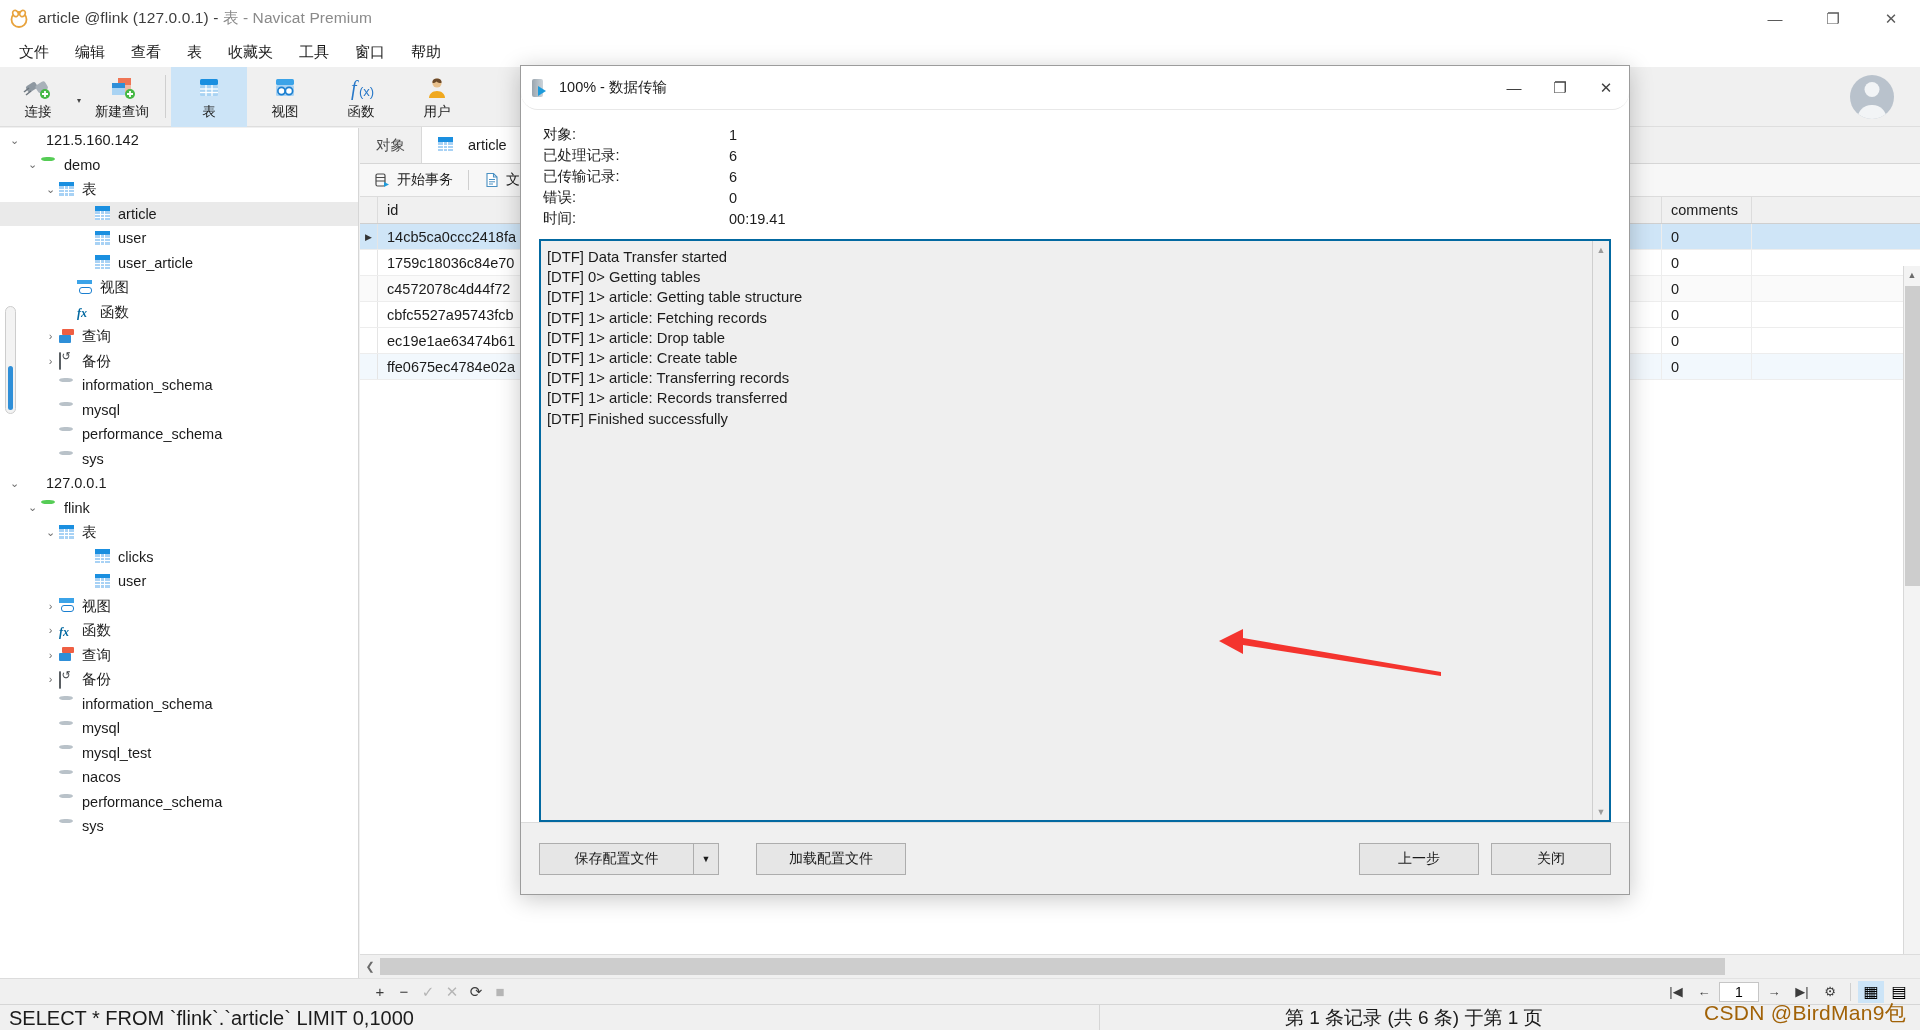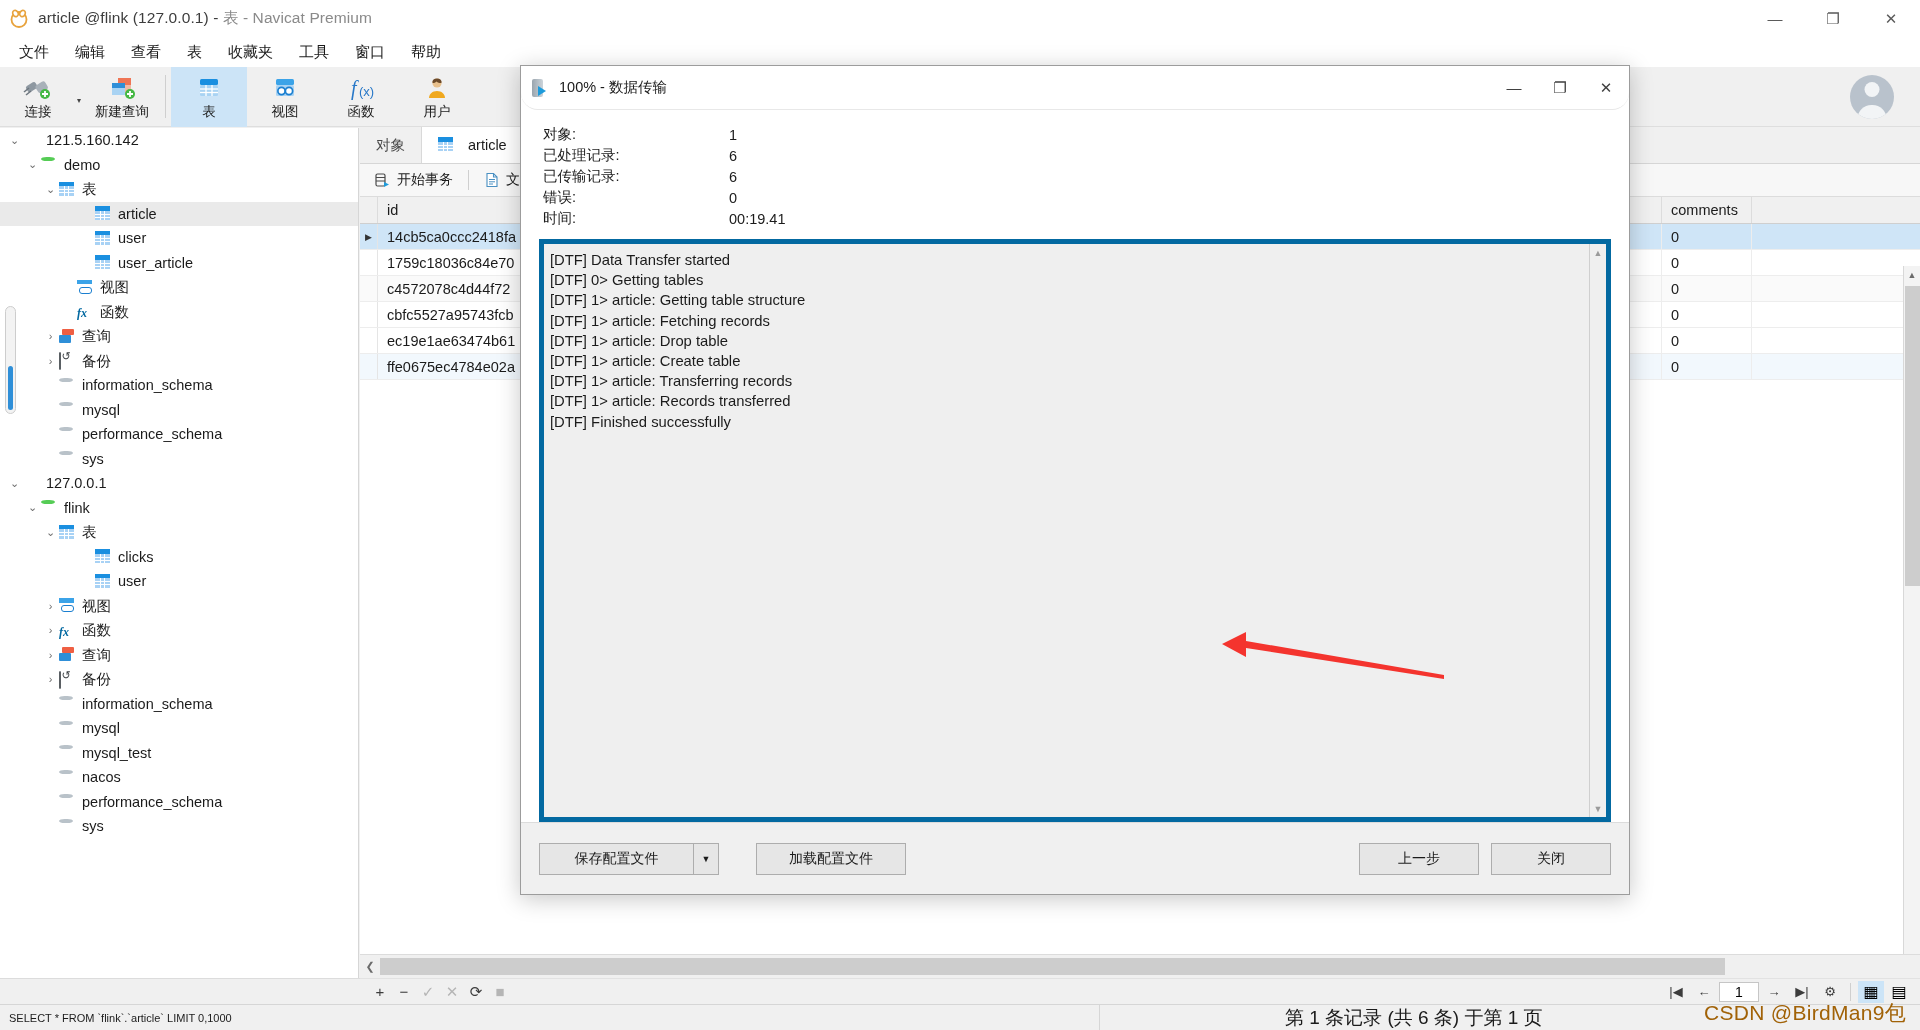--- a/index.html
+++ b/index.html
@@ -220,21 +220,21 @@
   .pg-toggle { width:26px;height:22px;display:flex;align-items:center;justify-content:center;}
   .pg-toggle.on { background:#cce4f7; }
 
   
   .statusbar {
     position: absolute; left: 0; bottom: 0; width: 1920px; height: 26px;
     background: #f0f0f0; border-top: 1px solid #d6d6d6;
     display: flex; align-items: center;
   }
   .sql-text {
-    padding-left: 9px; font-size: 11px; color: #1b1b1b;
+    padding-left: 9px; font-size: 20px; color: #1b1b1b;
     width: 1100px; border-right: 1px solid #d6d6d6; height: 26px; line-height: 26px;
   }
   .rec-text { padding-left: 185px; font-size: 19px; color: #1b1b1b; }
   .watermark {
     position: absolute; right: 14px; bottom: 3px;
     font-size: 21px; color: #a16207; letter-spacing: .3px;
   }
   .sb-left-edge {
     position:absolute; left:0; bottom:26px; width:360px; height:26px; background:#f0f0f0;
     border-top:1px solid #dcdcdc;
@@ -262,21 +262,21 @@
   .dlg-btn { width: 46px; height: 44px; display:flex;align-items:center;justify-content:center;
     font-size: 15px; color: #404040; }
 
   .dlg-body { flex: 1; padding: 14px 18px 0 18px; display:flex; flex-direction: column; }
   .stats { margin-left: 4px; }
   .stat-row { display: flex; height: 21px; align-items: center; font-size: 14.5px; color: #1b1b1b; }
   .stat-k { width: 186px; }
   .stat-v { }
 
   .logbox {
-    margin-top: 10px; flex: 1; border: 5px solid #0369a1; background: #efefef;
+    margin-top: 10px; flex: 1; border: 2px solid #0369a1; background: #efefef;
     position: relative; overflow: hidden; display: flex;
   }
   .loglines { flex: 1; padding: 6px 0 0 6px; }
   .logline { font-size: 14.8px; color: #1b1b1b; height: 20.2px; line-height: 20.2px; white-space: nowrap; }
   .log-vscroll {
     width: 17px; background: #efefef; border-left: 1px solid #cfcfcf;
     display: flex; flex-direction: column; justify-content: space-between;
   }
   .lvs-arrow { height: 17px; display:flex;align-items:center;justify-content:center;
     font-size:9px; color:#9a9a9a;}

